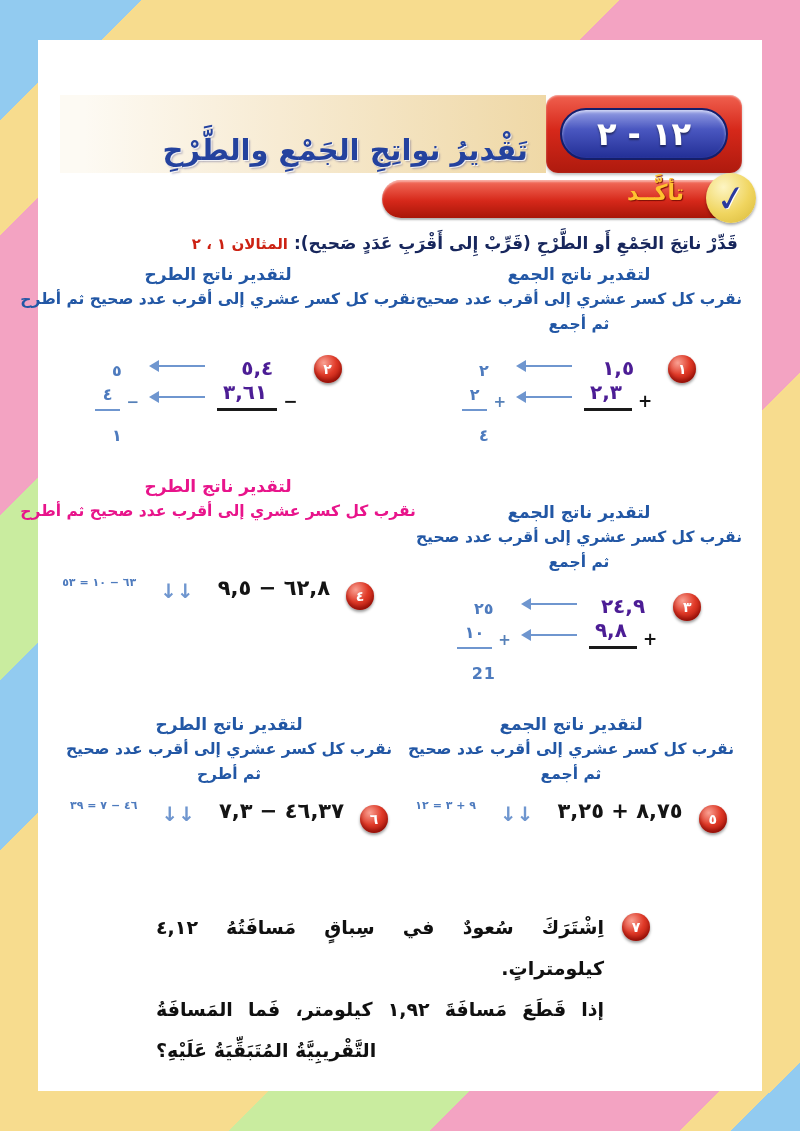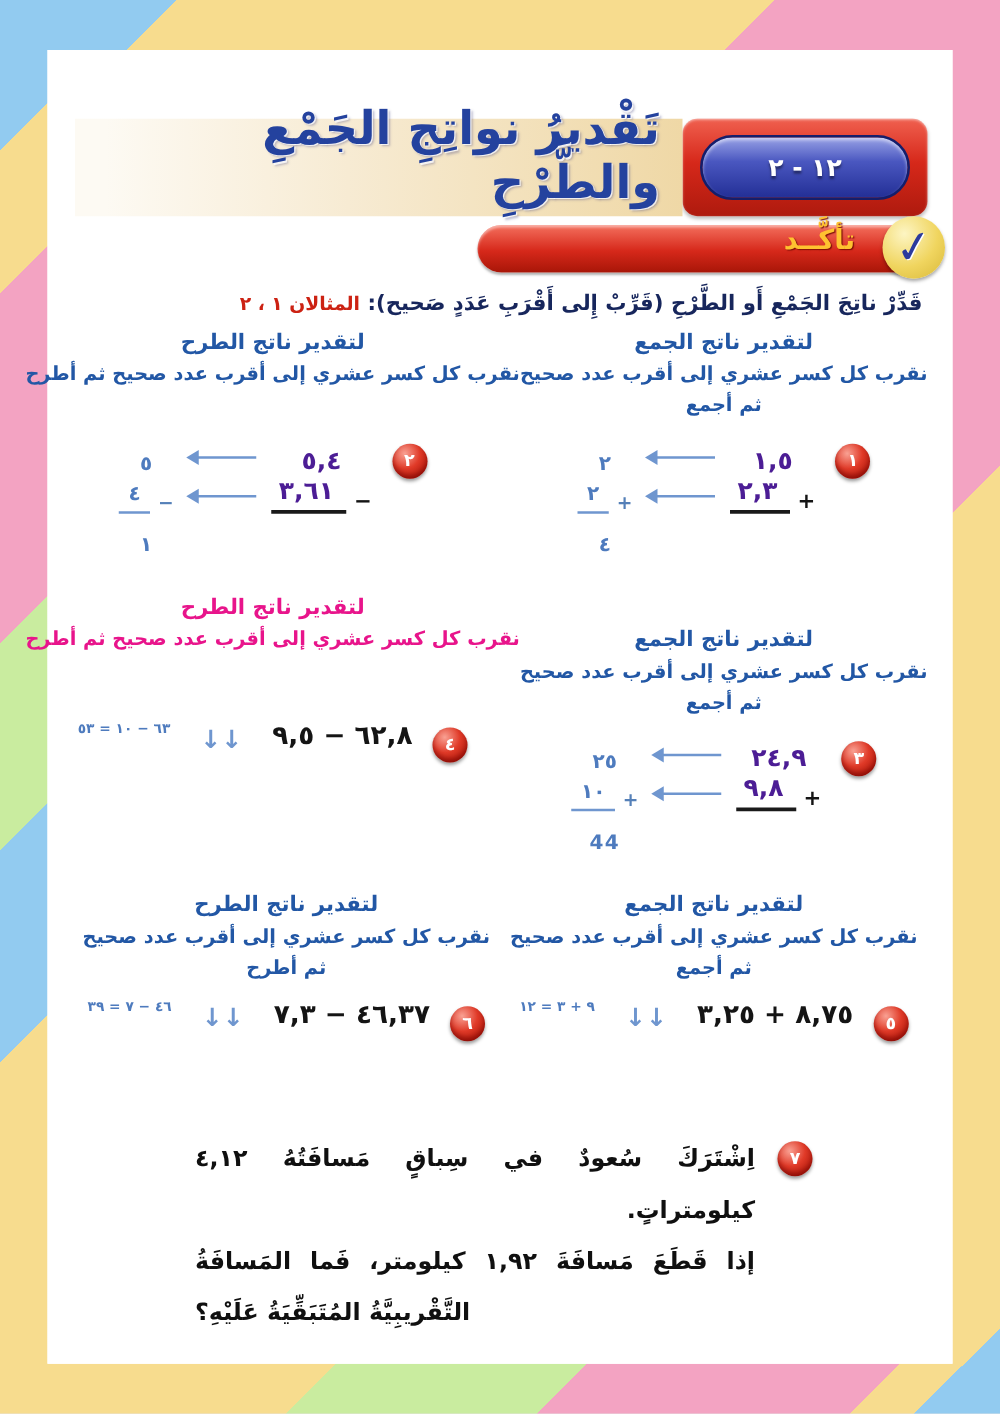--- a/index.html
+++ b/index.html
@@ -19,25 +19,25 @@
 
   .content { position:absolute; z-index:1; top:40px; right:38px; width:724px; height:1051px; background:#fff; padding:55px 20px 0 20px; }
 
   
   .lesson-header { display:flex; align-items:stretch; height:78px; margin:0 0 0 2px; }
   .lesson-redbox { width:196px; height:78px; border-radius:12px;
     background:linear-gradient(#F0604F,#D6281A 45%,#AE1A0E); box-shadow:inset 0 1px 2px rgba(255,255,255,.5), 0 2px 3px rgba(0,0,0,.25);
     display:flex; align-items:center; justify-content:center; }
   .lesson-pill { width:168px; height:52px; border-radius:26px; border:2px solid #141E6B;
     background:linear-gradient(#98A2E6,#4A57C0 40%,#232F96); box-shadow:inset 0 2px 3px rgba(255,255,255,.55);
-    color:#fff; font-size:20px; font-weight:bold; display:flex; align-items:center; justify-content:center;
+    color:#fff; font-size:32px; font-weight:bold; display:flex; align-items:center; justify-content:center;
     text-shadow:0 2px 2px rgba(0,0,0,.45); letter-spacing:2px; }
   .lesson-cream { flex:1; height:78px; background:linear-gradient(to left,#EFD8A6,#F7EBD3 55%,#FDFAF3 95%);
     display:flex; align-items:flex-end; padding:0 18px 6px 10px; }
-  .lesson-title { color:#24429E; font-size:37px; font-weight:bold; text-shadow:1px 1px 0 rgba(255,255,255,.8), 2px 2px 2px rgba(60,60,120,.35); }
+  .lesson-title { color:#24429E; font-size:29px; font-weight:bold; text-shadow:1px 1px 0 rgba(255,255,255,.8), 2px 2px 2px rgba(60,60,120,.35); }
 
   
   .check-row { display:flex; justify-content:flex-start; margin-top:7px; }
   .check-bar { position:relative; width:360px; height:38px; border-radius:19px;
     background:linear-gradient(#F4705E,#D6281A 55%,#A81608); box-shadow:inset 0 2px 2px rgba(255,255,255,.45), 0 2px 2px rgba(0,0,0,.3);
     display:flex; align-items:flex-start; }
   .check-label { margin-right:58px; color:#FFC230; font-size:22px; font-weight:bold; text-shadow:1px 1px 1px #7c0f05; }
   .check-circle { position:absolute; left:auto; right:-14px; top:-7px; width:50px; height:50px; border-radius:50%;
     background:radial-gradient(circle at 35% 28%,#FDF5C3,#F0D55F 55%,#D8B838); box-shadow:0 2px 3px rgba(0,0,0,.35);
     display:flex; align-items:center; justify-content:center; }
@@ -215,21 +215,21 @@
             </div>
             <div>
               <div class="vrow">
                   <span class="rnum">٢٥</span>
                 </div>
               <div class="vrow">
                   <span class="rop">+</span>
                   <span class="rnum ul-blue">١٠</span>
                 </div>
               <div class="vrow res">
-                  <span class="rnum">44</span>
+                  <span class="rnum">21</span>
                 </div>
             </div>
           </div>
         </div>
       </div>
       <div class="cell c-pink">
         <div class="title">لتقدير ناتج الطرح</div>
         <div class="line">نقرب كل كسر عشري إلى أقرب عدد صحيح ثم أطرح</div>
         <div class="prob-row" style="margin-top:52px;">
           <div class="badge">٤</div>

